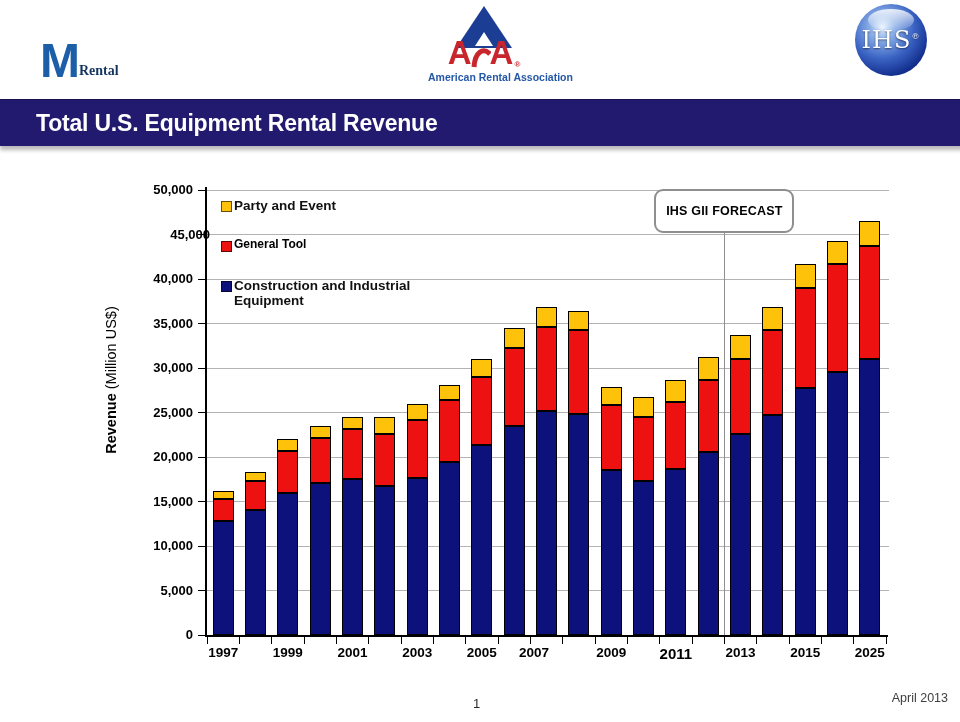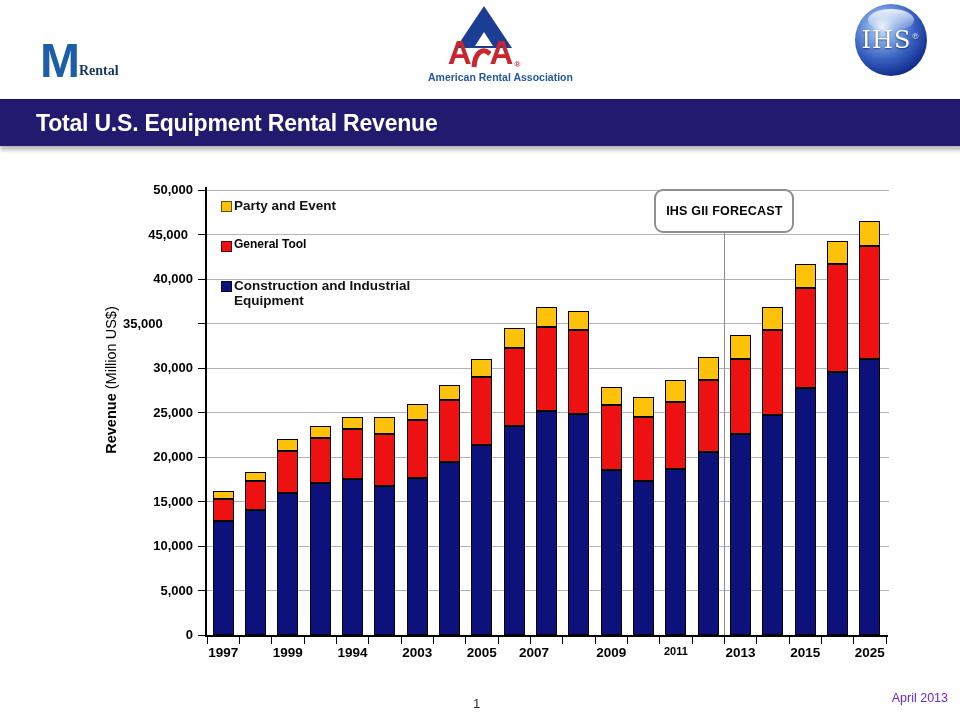--- a/index.html
+++ b/index.html
@@ -42,21 +42,21 @@
 
   
   #chart-layer{position:absolute;left:0;top:0;width:960px;height:722px;}
   .ylabel{position:absolute;left:111px;top:380px;transform:translate(-50%,-50%) rotate(-90deg);
        white-space:nowrap;font-size:14.5px;color:#000;}
   .ylabel .yb{font-weight:bold;}
 
   
   .footer-copyright{position:absolute;left:8px;top:696px;font-size:13px;color:#2b2b2b;}
   .footer-page{position:absolute;left:473px;top:696px;font-size:13px;color:#2b2b2b;}
-  .footer-date{position:absolute;right:12px;top:691px;font-size:12.5px;color:#6d28d9;}
+  .footer-date{position:absolute;right:12px;top:691px;font-size:12.5px;color:#404040;}
 </style>
 </head>
 <body>
 
 <div class="page">
 
   <div class="rm-logo">
     <span class="rm-m">M</span>
     <span class="rm-col">
       <span class="rm-rental">Rental</span>
@@ -175,25 +175,25 @@
       <div style="position: absolute; left: 123px; top: 538px; width: 70px; text-align: right; font-size: 13px; font-weight: bold;">10,000</div>
       <div style="position: absolute; left: 198px; top: 501px; width: 7px; height: 1px; background: rgb(0, 0, 0);"></div>
       <div style="position: absolute; left: 123px; top: 493.5px; width: 70px; text-align: right; font-size: 13px; font-weight: bold;">15,000</div>
       <div style="position: absolute; left: 198px; top: 456.5px; width: 7px; height: 1px; background: rgb(0, 0, 0);"></div>
       <div style="position: absolute; left: 123px; top: 449px; width: 70px; text-align: right; font-size: 13px; font-weight: bold;">20,000</div>
       <div style="position: absolute; left: 198px; top: 412px; width: 7px; height: 1px; background: rgb(0, 0, 0);"></div>
       <div style="position: absolute; left: 123px; top: 404.5px; width: 70px; text-align: right; font-size: 13px; font-weight: bold;">25,000</div>
       <div style="position: absolute; left: 198px; top: 367.5px; width: 7px; height: 1px; background: rgb(0, 0, 0);"></div>
       <div style="position: absolute; left: 123px; top: 360px; width: 70px; text-align: right; font-size: 13px; font-weight: bold;">30,000</div>
       <div style="position: absolute; left: 198px; top: 323px; width: 7px; height: 1px; background: rgb(0, 0, 0);"></div>
-      <div style="position: absolute; left: 123px; top: 315.5px; width: 70px; text-align: left; font-size: 13px; font-weight: bold;">35,000</div>
+      <div style="position: absolute; left: 123px; top: 315.5px; width: 70px; text-align: right; font-size: 13px; font-weight: bold;">35,000</div>
       <div style="position: absolute; left: 198px; top: 278.5px; width: 7px; height: 1px; background: rgb(0, 0, 0);"></div>
       <div style="position: absolute; left: 123px; top: 271px; width: 70px; text-align: right; font-size: 13px; font-weight: bold;">40,000</div>
       <div style="position: absolute; left: 198px; top: 234px; width: 7px; height: 1px; background: rgb(0, 0, 0);"></div>
-      <div style="position: absolute; left: 118px; top: 226.5px; width: 70px; text-align: right; font-size: 13px; font-weight: bold;">45,000</div>
+      <div style="position: absolute; left: 140px; top: 226.5px; width: 70px; text-align: right; font-size: 13px; font-weight: bold;">45,000</div>
       <div style="position: absolute; left: 198px; top: 189.5px; width: 7px; height: 1px; background: rgb(0, 0, 0);"></div>
       <div style="position: absolute; left: 123px; top: 182px; width: 70px; text-align: right; font-size: 13px; font-weight: bold;">50,000</div>
       <div style="position: absolute; left: 206.5px; top: 637px; width: 1px; height: 7px; background: rgb(0, 0, 0);"></div>
       <div style="position: absolute; left: 238.833px; top: 637px; width: 1px; height: 7px; background: rgb(0, 0, 0);"></div>
       <div style="position: absolute; left: 271.167px; top: 637px; width: 1px; height: 7px; background: rgb(0, 0, 0);"></div>
       <div style="position: absolute; left: 303.5px; top: 637px; width: 1px; height: 7px; background: rgb(0, 0, 0);"></div>
       <div style="position: absolute; left: 335.833px; top: 637px; width: 1px; height: 7px; background: rgb(0, 0, 0);"></div>
       <div style="position: absolute; left: 368.167px; top: 637px; width: 1px; height: 7px; background: rgb(0, 0, 0);"></div>
       <div style="position: absolute; left: 400.5px; top: 637px; width: 1px; height: 7px; background: rgb(0, 0, 0);"></div>
       <div style="position: absolute; left: 432.833px; top: 637px; width: 1px; height: 7px; background: rgb(0, 0, 0);"></div>
@@ -206,26 +206,26 @@
       <div style="position: absolute; left: 659.167px; top: 637px; width: 1px; height: 7px; background: rgb(0, 0, 0);"></div>
       <div style="position: absolute; left: 691.5px; top: 637px; width: 1px; height: 7px; background: rgb(0, 0, 0);"></div>
       <div style="position: absolute; left: 723.833px; top: 637px; width: 1px; height: 7px; background: rgb(0, 0, 0);"></div>
       <div style="position: absolute; left: 756.167px; top: 637px; width: 1px; height: 7px; background: rgb(0, 0, 0);"></div>
       <div style="position: absolute; left: 788.5px; top: 637px; width: 1px; height: 7px; background: rgb(0, 0, 0);"></div>
       <div style="position: absolute; left: 820.833px; top: 637px; width: 1px; height: 7px; background: rgb(0, 0, 0);"></div>
       <div style="position: absolute; left: 853.167px; top: 637px; width: 1px; height: 7px; background: rgb(0, 0, 0);"></div>
       <div style="position: absolute; left: 885.5px; top: 637px; width: 1px; height: 7px; background: rgb(0, 0, 0);"></div>
       <div style="position: absolute; left: 195.167px; top: 645px; width: 56px; text-align: center; font-size: 13.5px; font-weight: bold;">1997</div>
       <div style="position: absolute; left: 259.833px; top: 645px; width: 56px; text-align: center; font-size: 13.5px; font-weight: bold;">1999</div>
-      <div style="position: absolute; left: 324.5px; top: 645px; width: 56px; text-align: center; font-size: 13.5px; font-weight: bold;">1994</div>
+      <div style="position: absolute; left: 324.5px; top: 645px; width: 56px; text-align: center; font-size: 13.5px; font-weight: bold;">2001</div>
       <div style="position: absolute; left: 389.167px; top: 645px; width: 56px; text-align: center; font-size: 13.5px; font-weight: bold;">2003</div>
       <div style="position: absolute; left: 453.833px; top: 645px; width: 56px; text-align: center; font-size: 13.5px; font-weight: bold;">2005</div>
       <div style="position: absolute; left: 506px; top: 645px; width: 56px; text-align: center; font-size: 13.5px; font-weight: bold;">2007</div>
       <div style="position: absolute; left: 583.167px; top: 645px; width: 56px; text-align: center; font-size: 13.5px; font-weight: bold;">2009</div>
-      <div style="position: absolute; left: 647.833px; top: 645px; width: 56px; text-align: center; font-size: 11px; font-weight: bold;">2011</div>
+      <div style="position: absolute; left: 647.833px; top: 645px; width: 56px; text-align: center; font-size: 15px; font-weight: bold;">2011</div>
       <div style="position: absolute; left: 712.5px; top: 645px; width: 56px; text-align: center; font-size: 13.5px; font-weight: bold;">2013</div>
       <div style="position: absolute; left: 777.167px; top: 645px; width: 56px; text-align: center; font-size: 13.5px; font-weight: bold;">2015</div>
       <div style="position: absolute; left: 841.833px; top: 645px; width: 56px; text-align: center; font-size: 13.5px; font-weight: bold;">2025</div>
       <div style="position: absolute; left: 221px; top: 198px; width: 228px; display: flex; align-items: flex-start;">
         <span style="width: 9px; height: 9px; background: rgb(255, 194, 10); border: 1px solid rgba(0, 0, 0, 0.6); margin-top: 3px; flex: 0 0 auto;"></span>
         <span style="font-size: 13.5px; font-weight: bold; line-height: 1.12; margin-left: 2px; color: rgb(17, 17, 17);">Party and Event</span>
       </div>
       <div style="position: absolute; left: 221px; top: 238px; width: 228px; display: flex; align-items: flex-start;">
         <span style="width: 9px; height: 9px; background: rgb(237, 17, 17); border: 1px solid rgba(0, 0, 0, 0.6); margin-top: 3px; flex: 0 0 auto;"></span>
         <span style="font-size: 12px; font-weight: bold; line-height: 1.12; margin-left: 2px; color: #000000;">General Tool</span>

